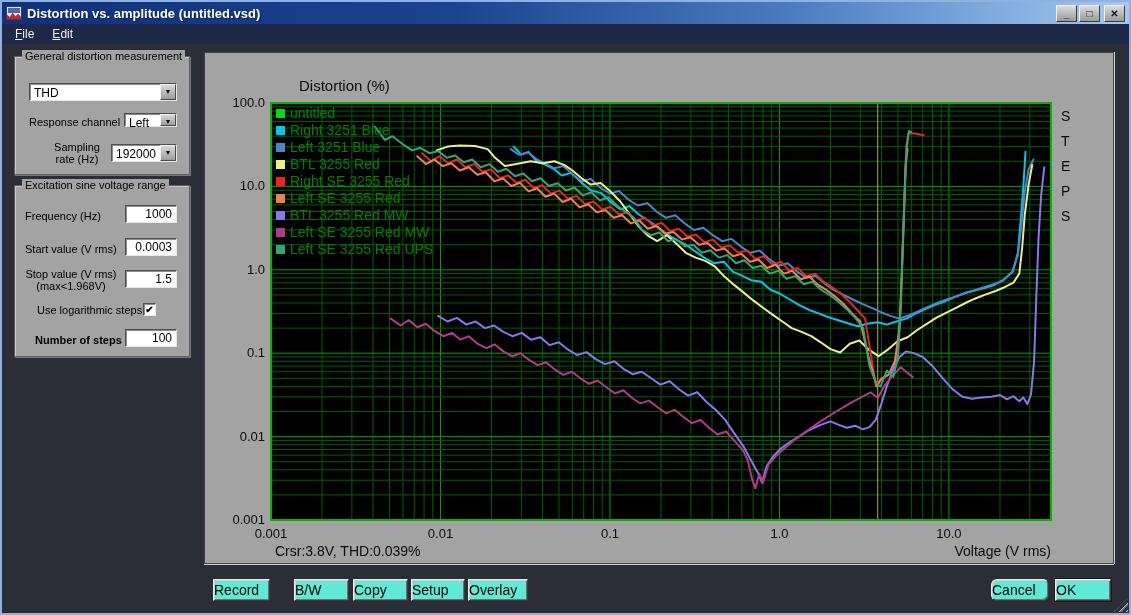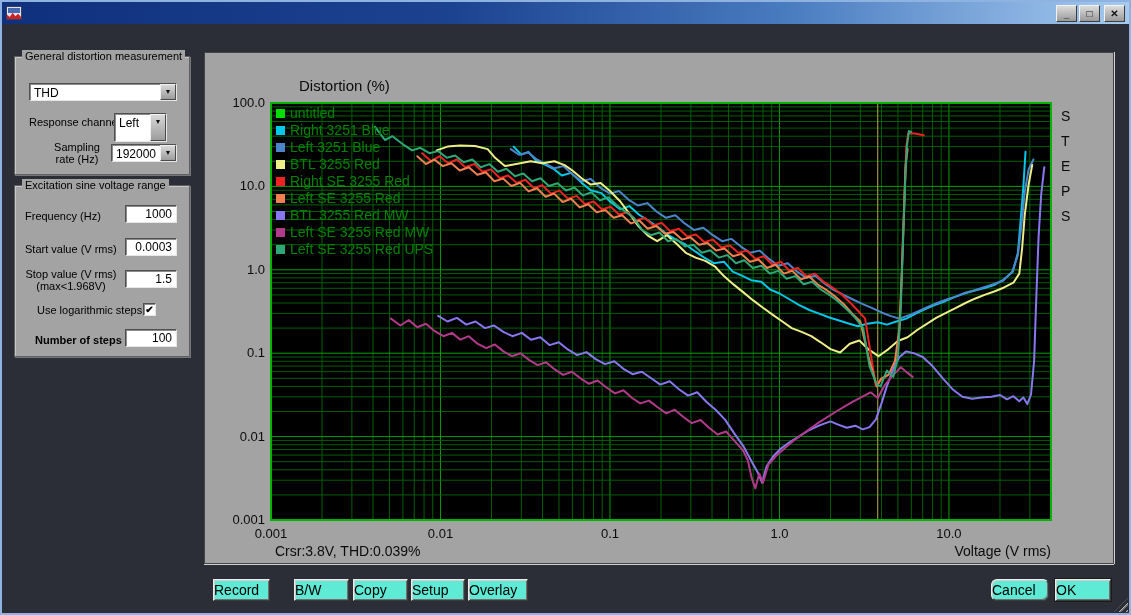--- a/index.html
+++ b/index.html
@@ -62,38 +62,43 @@
 </head>
 <body>
 
 <div class="window">
 
   <div class="titlebar">
     <div class="app-icon">
       <div class="ic-top"></div>
       <div class="ic-red"></div>
     </div>
+    <div class="title-text">Distortion vs. amplitude (untitled.vsd)</div>
     <div class="winbtns">
       <div class="winbtn">_</div>
       <div class="winbtn">□</div>
       <div class="winbtn close">✕</div>
     </div>
   </div>
 
+  <div class="menubar">
+    <span class="menu-item">File</span>
+    <span class="menu-item">Edit</span>
+  </div>
 
   <div class="groupbox" style="left:12px;top:54px;width:176px;height:119px;">
     <div class="gb-legend">General distortion measurement</div>
     <div class="combo" style="left:14px;top:26px;width:148px;height:18px;">
       <div class="cval">THD</div>
       <div class="cbtn">
           <span class="arrow">▼</span>
         </div>
     </div>
     <div class="lbl" style="left:14px;top:59px;">Response channel</div>
-    <div class="combo" style="left:99px;top:56px;width:53px;height:29px;padding-left:28px;">
+    <div class="combo" style="left:109px;top:56px;width:53px;height:14px;padding-left:28px;">
       <div class="cval">Left</div>
       <div class="cbtn">
           <span class="arrow">▼</span>
         </div>
     </div>
     <div class="lbl" style="left:28px;top:84px;width:68px;text-align:center;">Sampling
 rate (Hz)</div>
     <div class="combo" style="left:96px;top:87px;width:66px;height:18px;">
       <div class="cval">192000</div>
       <div class="cbtn">

